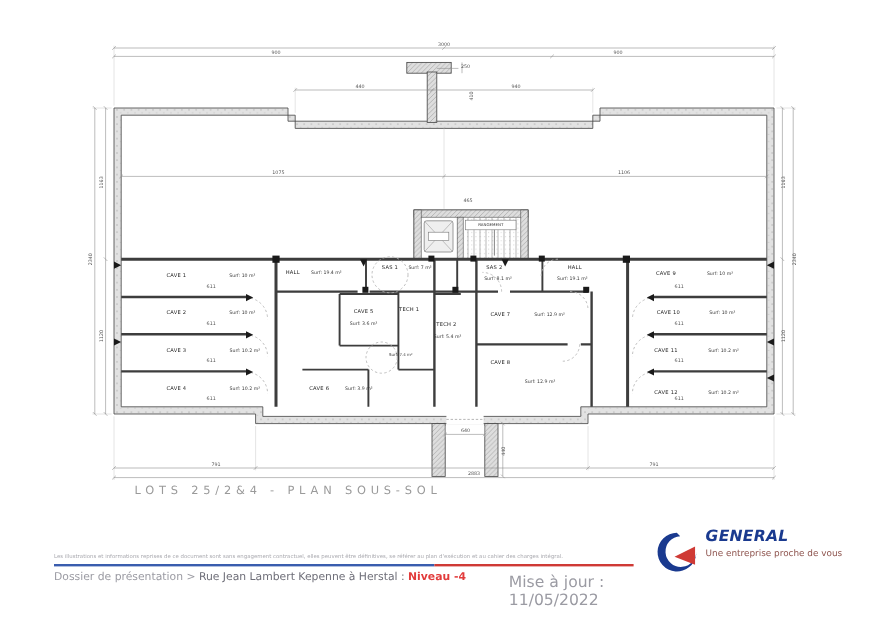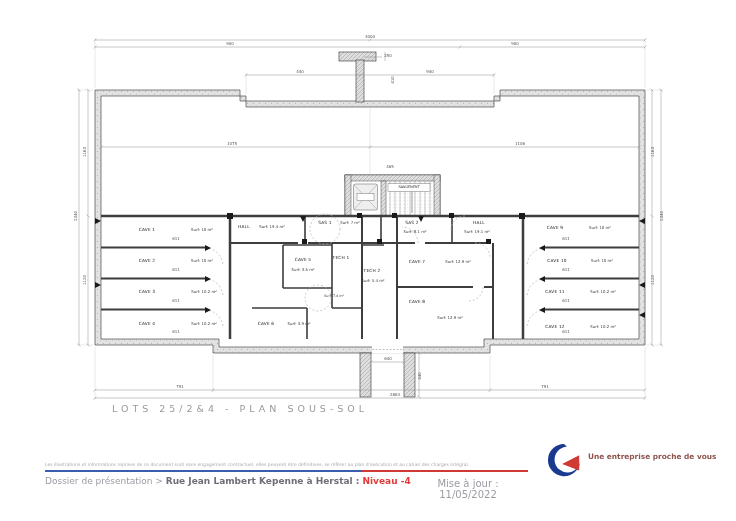--- a/index.html
+++ b/index.html
@@ -10,28 +10,28 @@
   .room-surf{font-size:3.9px;fill:#3a3a3a;}
   .xtra{font-size:3.3px;fill:#333;}
   .dim{font-size:4px;fill:#555;}
   .plan-title{font-size:9.5px;fill:#9a9a9a;letter-spacing:4px;}
   
   #footer{position:absolute;left:0;top:440px;width:736px;height:81px;}
   #disclaimer{position:absolute;left:45px;top:22px;font-size:4.5px;color:#a9a9af;white-space:nowrap;}
   #rule-blue{position:absolute;left:45px;top:30px;width:317px;height:2px;background:#3a5dae;}
   #rule-red{position:absolute;left:362px;top:30px;width:166px;height:2px;background:#cf3a35;}
   #breadcrumb{position:absolute;left:45px;top:36px;font-size:9px;color:#9b9ba3;white-space:pre;}
-  #breadcrumb .main{color:#6e6e78;font-weight:700;}
+  #breadcrumb .main{color:#6e6e78;font-weight:400;}
   #breadcrumb .level{color:#e23b3b;font-weight:700;}
-  #updated{position:absolute;left:408px;top:38px;width:120px;text-align:center;font-size:10px;color:#9b9ba3;}
+  #updated{position:absolute;left:424px;top:38px;width:120px;text-align:left;font-size:13px;color:#9b9ba3;}
   #logo{position:absolute;left:545px;top:1px;display:flex;align-items:flex-start;}
   #logo-mark{width:38px;height:42px;margin-right:5px;}
   #logo-text .l1,#logo-text .l2{font-size:13px;font-weight:800;font-style:italic;
       color:#1a3a8f;line-height:1.04;letter-spacing:.2px;}
-  #logo-text .tag{font-size:7.4px;color:#8e544e;margin-top:11px;font-weight:bold;}
+  #logo-text .tag{font-size:7.4px;color:#8e544e;margin-top:1px;}
 </style>
 </head>
 <body>
 
 <div id="sheet">
 
   <svg id="plan-svg" width="736" height="438" viewBox="0 0 736 438">
     <defs>
       <pattern id="concrete" width="6" height="6" patternUnits="userSpaceOnUse">
         <rect width="6" height="6" fill="#e2e2e2"></rect>
@@ -239,17 +239,18 @@
     <div id="rule-red"></div>
     <div id="breadcrumb"><span>Dossier de présentation &gt; </span><span class="main">Rue Jean Lambert Kepenne à Herstal : </span><span class="level">Niveau -4</span></div>
     <div id="updated">Mise à jour : 11/05/2022</div>
 
     <div id="logo">
       <svg id="logo-mark" viewBox="0 0 40 44">
         <path d="M20,3 A17 17 0 1 0 37,22 L37,18 A13.5 13.5 0 1 1 23,6 Z" fill="#1a3a8f"></path>
         <polygon points="18,24 36,15 36,31" fill="#cf3a35"></polygon>
       </svg>
       <div id="logo-text">
+        <div class="l1">GENERAL</div>
         <div class="tag">Une entreprise proche de vous</div>
       </div>
     </div>
   </div>
 </div>
 
 </body></html>

